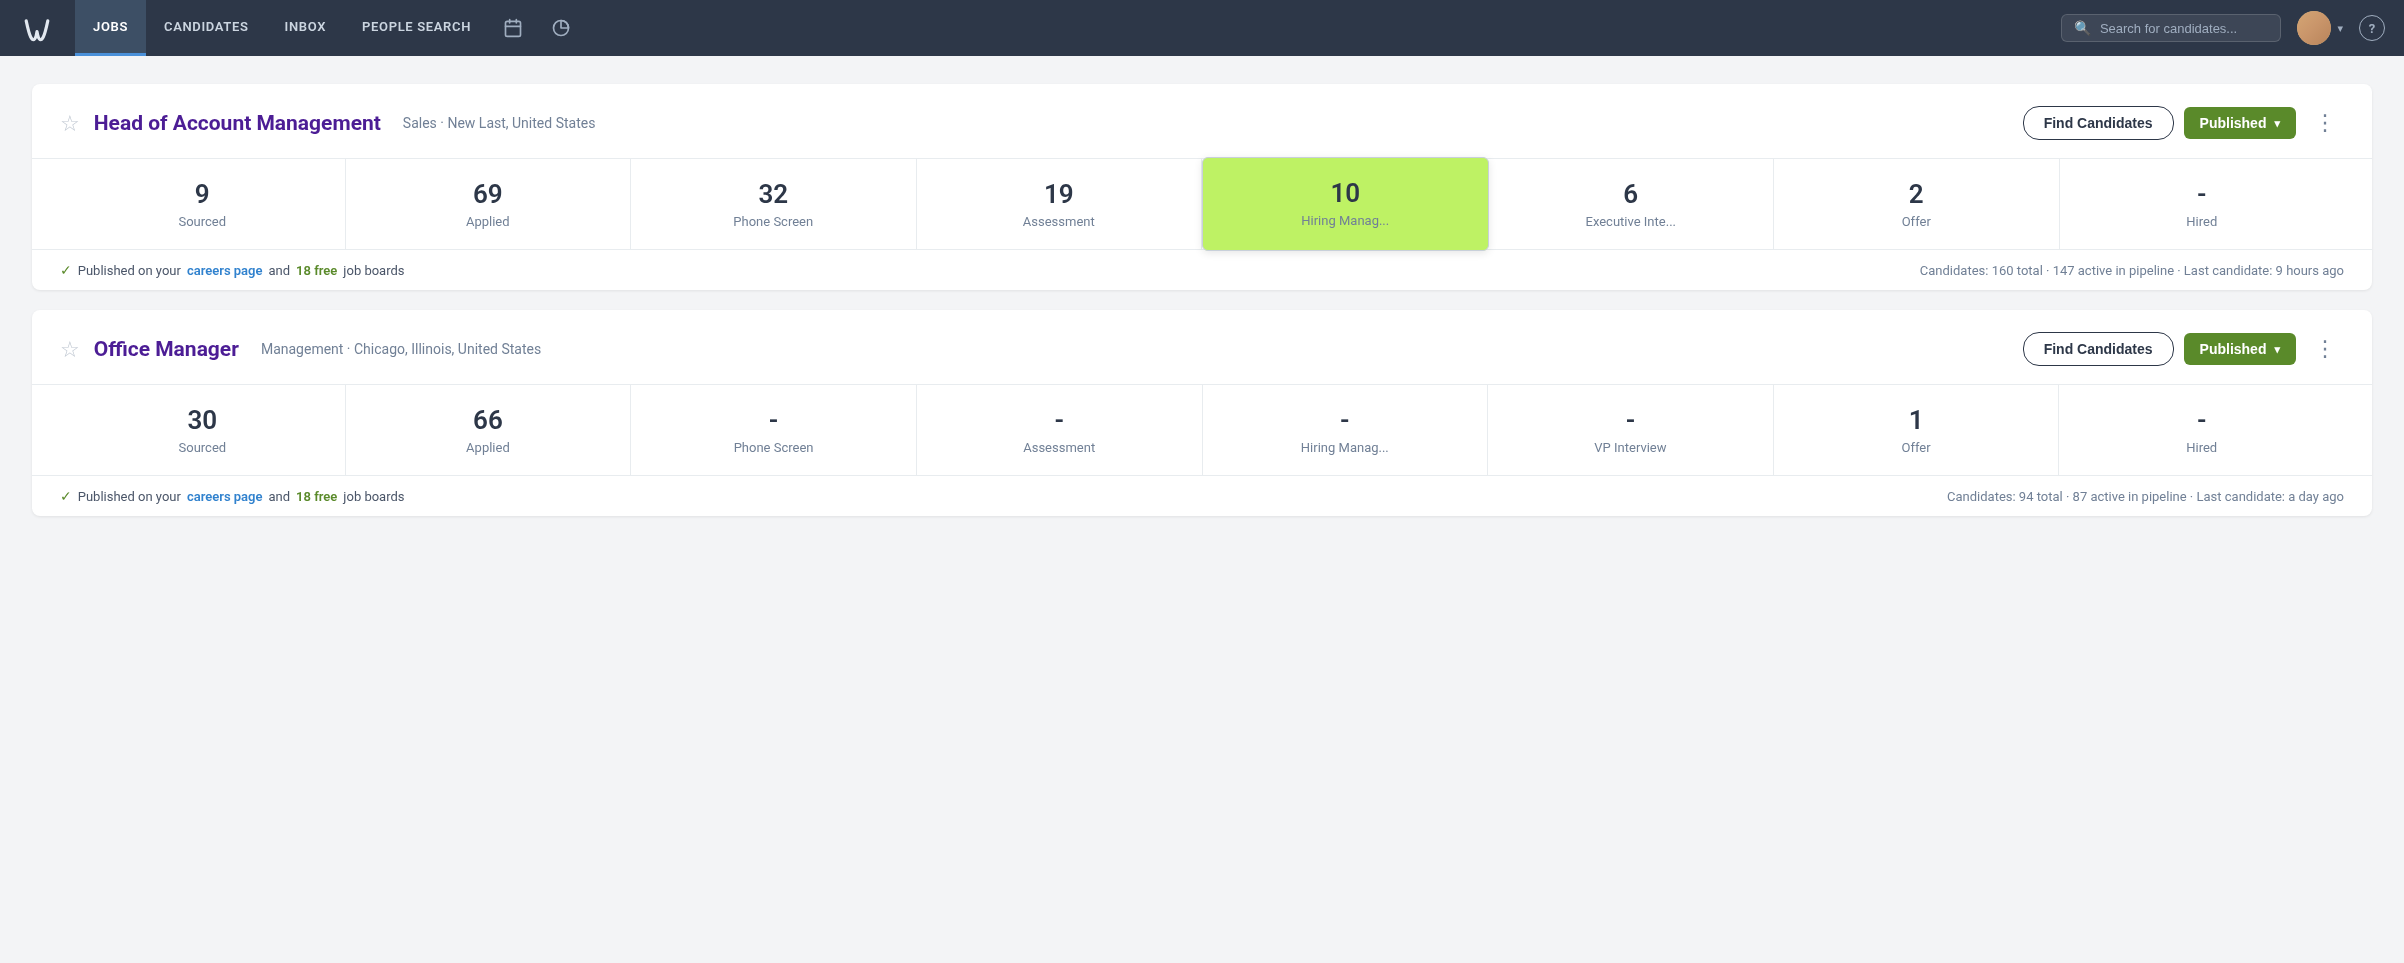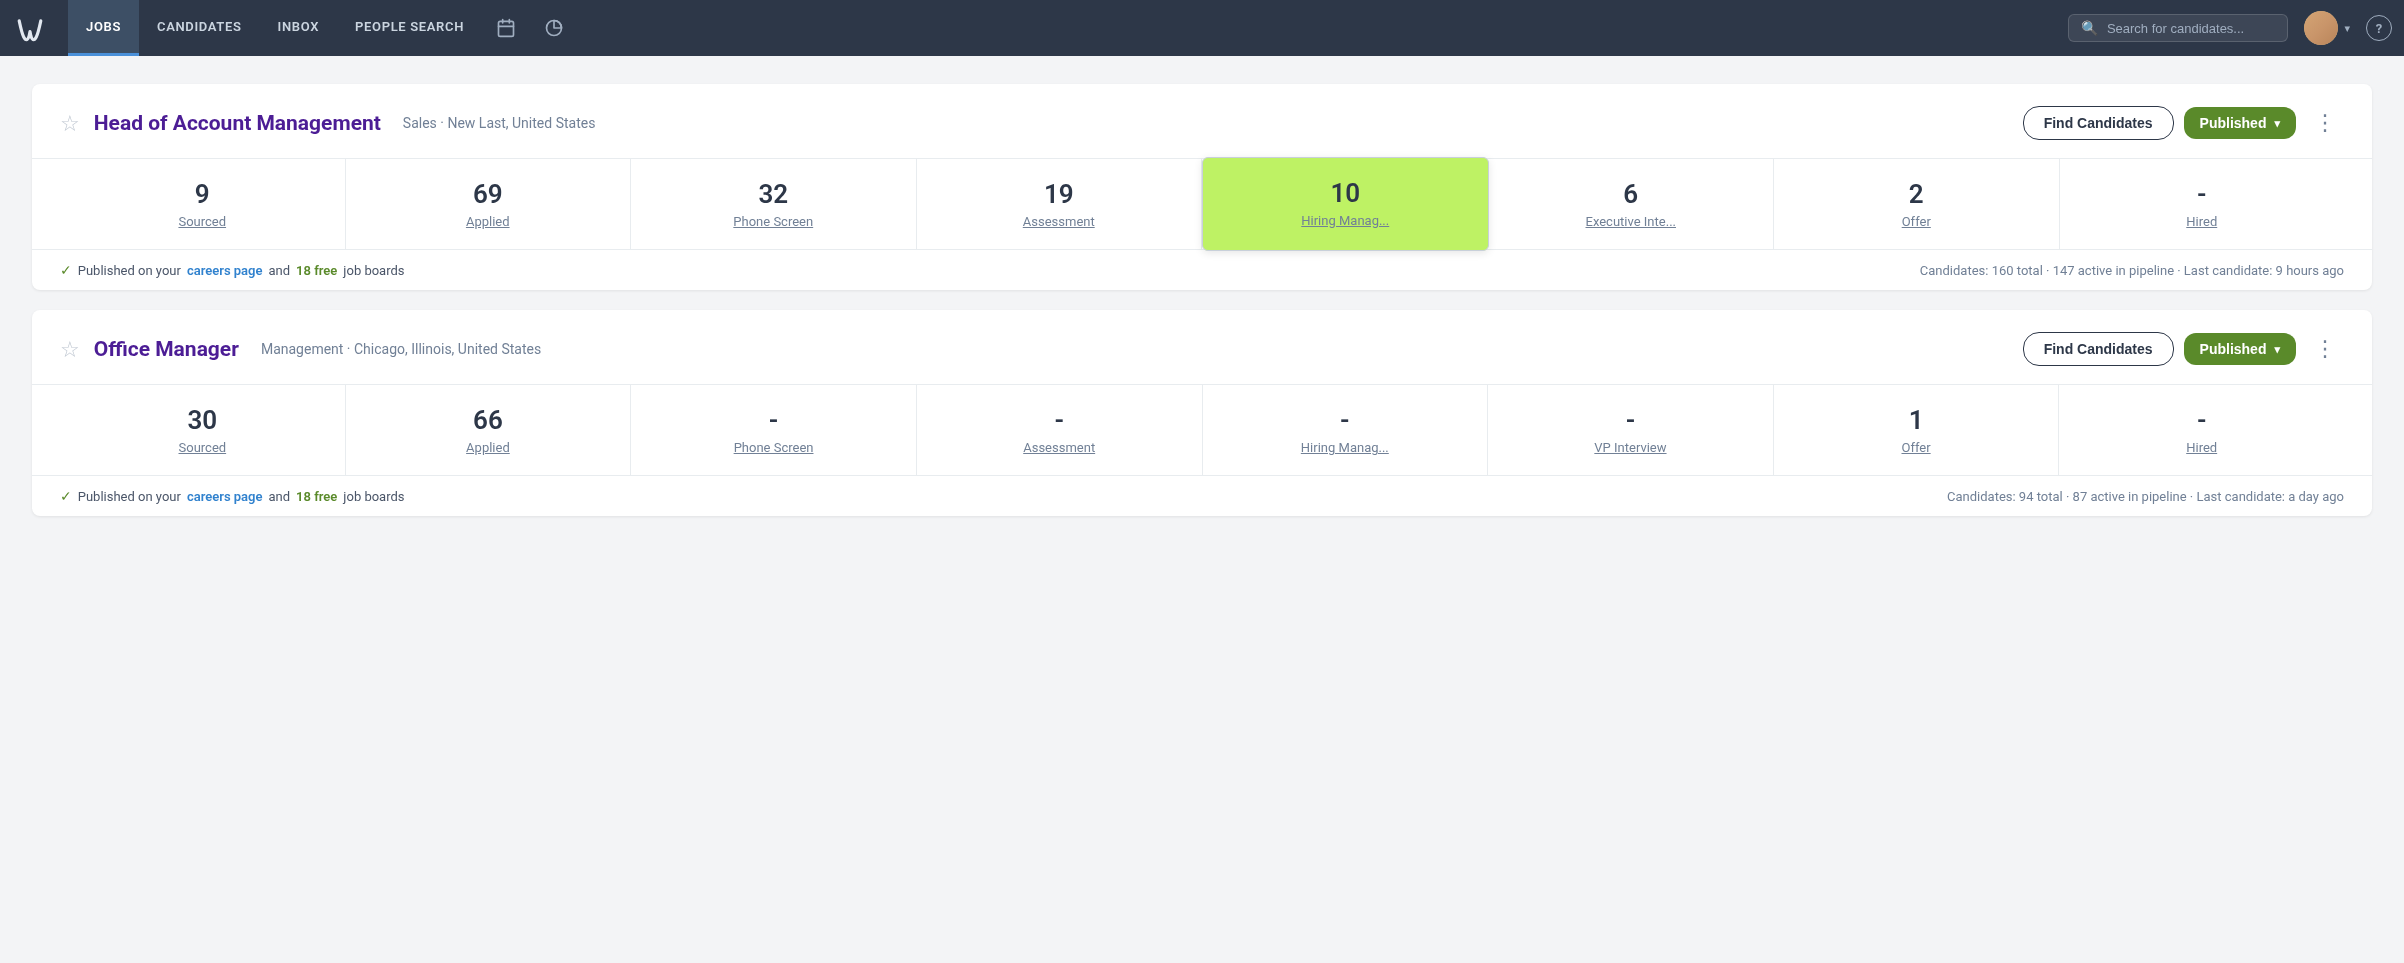--- a/index.html
+++ b/index.html
@@ -8,21 +8,21 @@
       background: #f3f4f6;
       min-height: 100vh;
     }
 
     
     nav {
       background: #2d3748;
       display: flex;
       align-items: center;
       height: 56px;
-      padding: 0 12px;
+      padding: 0 19px;
       gap: 0;
     }
     .nav-logo {
       color: #e2e8f0;
       font-size: 26px;
       font-weight: bold;
       margin-right: 20px;
       display: flex;
       align-items: center;
     }
@@ -178,21 +178,21 @@
       padding: 8px 20px;
       border-radius: 16px;
       cursor: pointer;
     }
     .published-btn {
       background: #5a8a2a;
       color: #fff;
       font-size: 14px;
       font-weight: 600;
       padding: 8px 16px;
-      border-radius: 12px;
+      border-radius: 6px;
       cursor: pointer;
       display: flex;
       align-items: center;
       gap: 8px;
       border: none;
     }
     .published-btn .btn-chevron { font-size: 11px; }
     .more-btn {
       color: #718096;
       font-size: 22px;
@@ -229,21 +229,20 @@
     .stat-number {
       font-size: 26px;
       font-weight: 600;
       color: #2d3748;
       line-height: 1.2;
     }
     .stat-label {
       font-size: 13px;
       color: #718096;
       margin-top: 4px;
-      text-decoration: underline;
     }
 
     
     .card-footer {
       display: flex;
       align-items: center;
       justify-content: space-between;
       padding: 12px 28px;
       border-top: 1px solid #e8ecef;
     }

